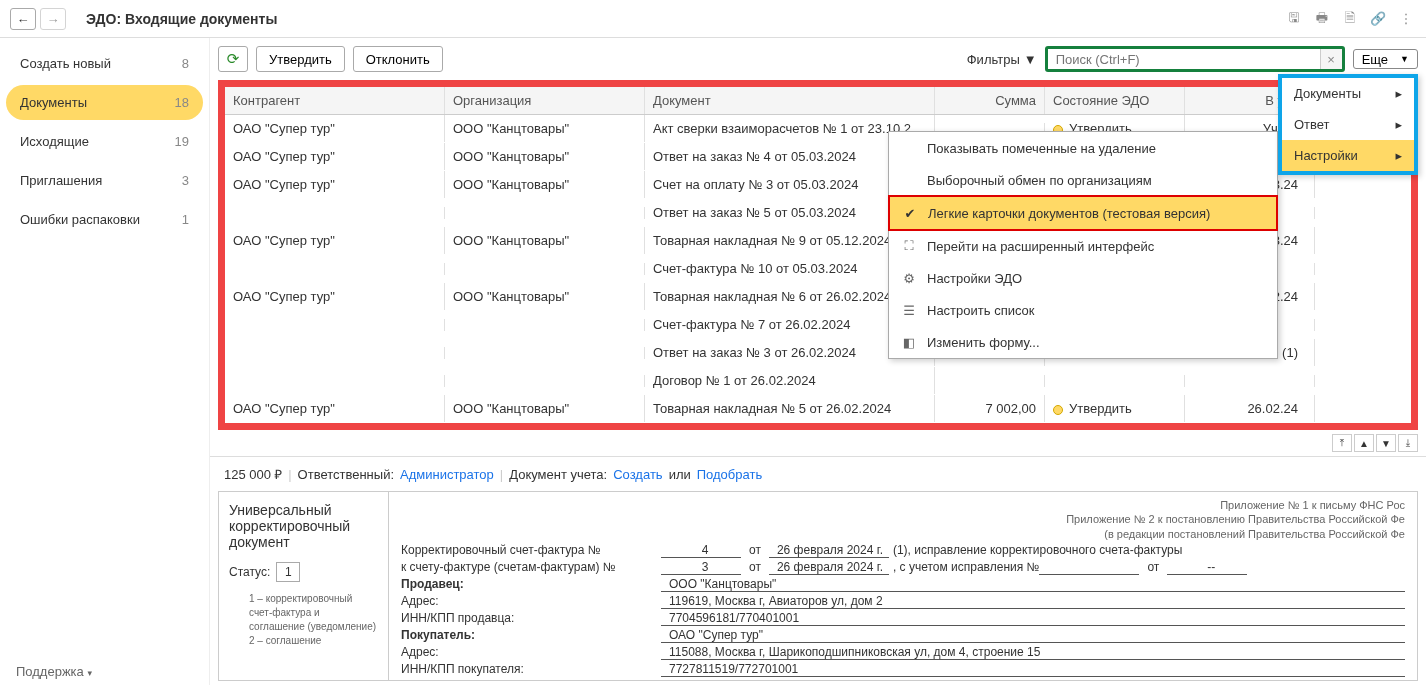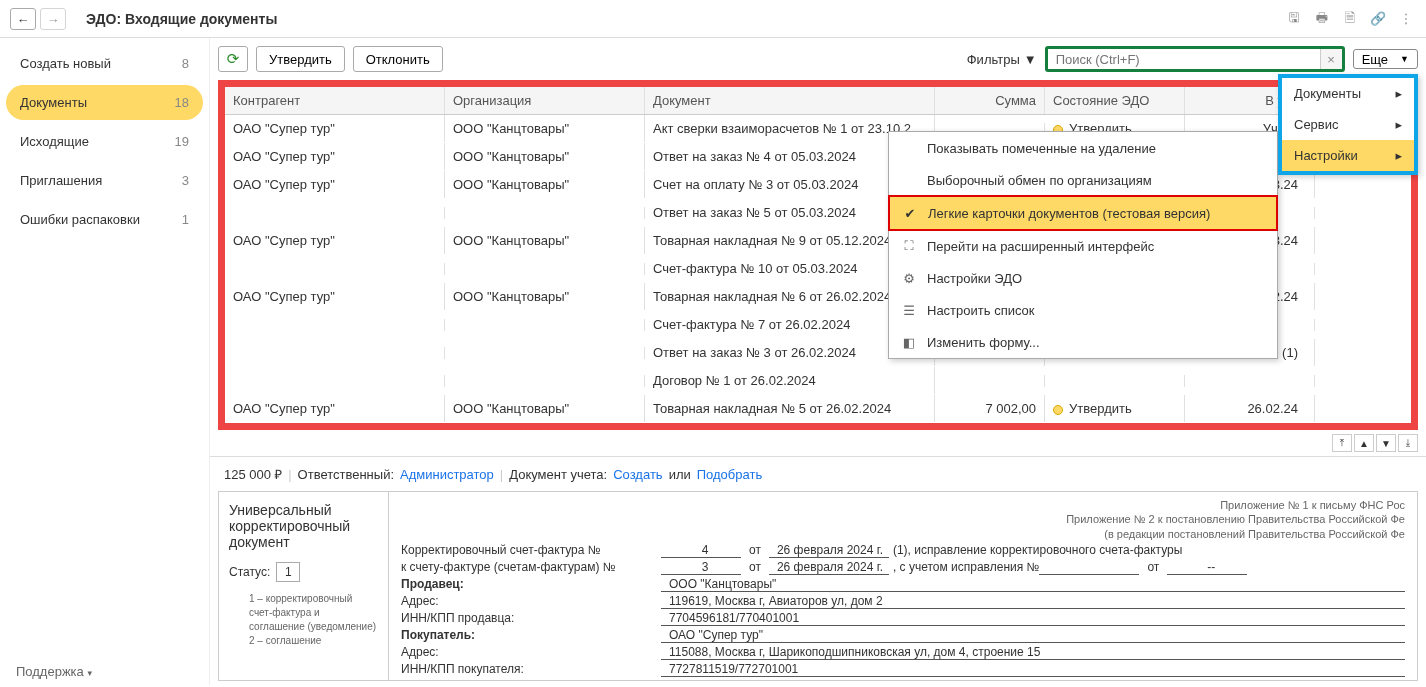--- a/index.html
+++ b/index.html
@@ -318,21 +318,21 @@
   <span>Поддержка</span>
   <span style="font-size:9px">▾</span>
 </div>
 
 <div class="main-menu">
   <div class="mm-item">
     <span>Документы</span>
     <span>▸</span>
   </div>
   <div class="mm-item">
-    <span>Сервис</span>
+    <span>Ответ</span>
     <span>▸</span>
   </div>
   <div class="mm-item hover">
     <span>Настройки</span>
     <span>▸</span>
   </div>
 </div>
 
 <div class="sub-menu">
   <div class="sm-item">

